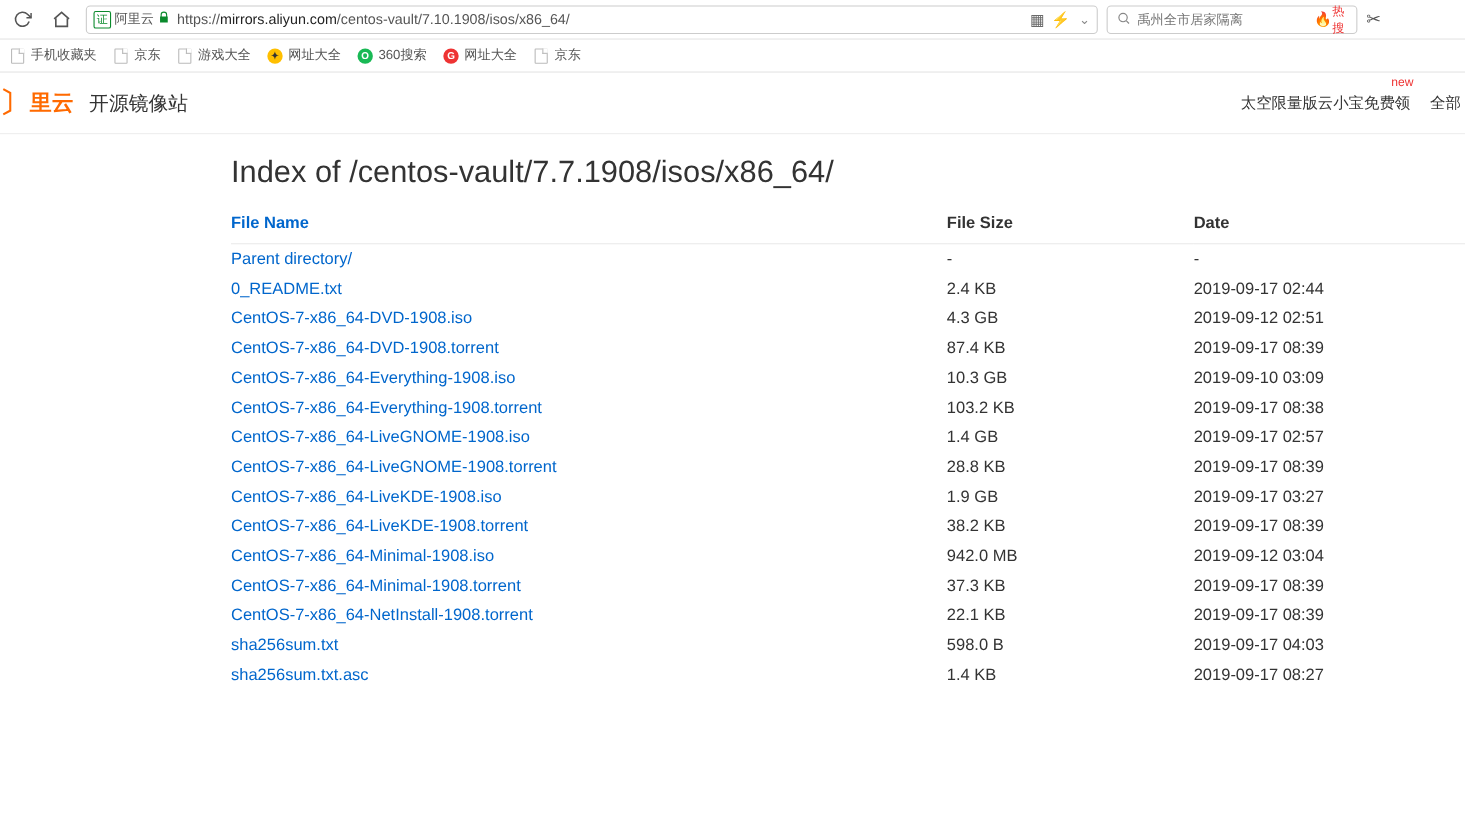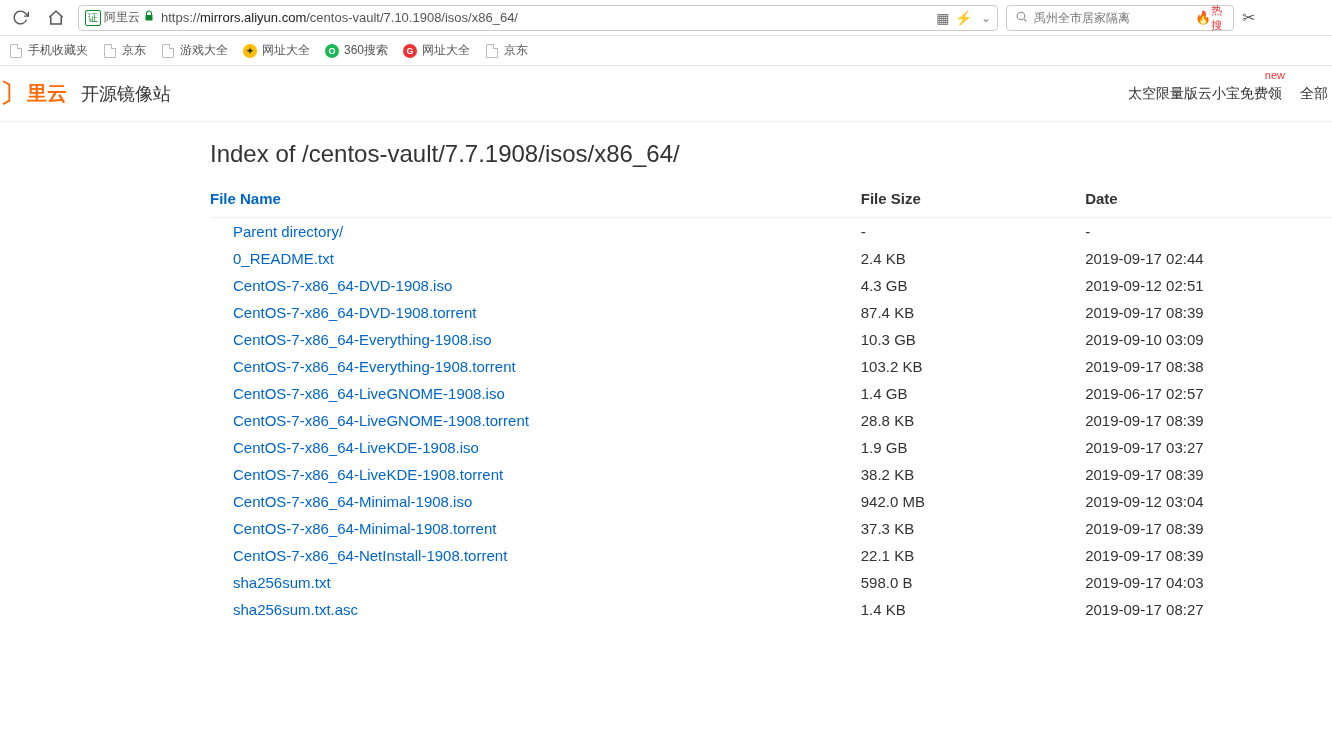--- a/index.html
+++ b/index.html
@@ -40,25 +40,25 @@
     .logo-block { display:flex; align-items:center; gap:14px; }
     .aliyun-logo { display:flex; align-items:center; gap:4px; color:#ff6a00; font-weight:600; font-size:20px; padding-left:0; }
     .aliyun-logo .bracket { color:#ff6a00; font-size:26px; letter-spacing:-3px; }
     .site-title { font-size:18px; color:#333; font-weight:500; }
     .header-right { margin-left:auto; display:flex; align-items:flex-end; gap:18px; font-size:14px; color:#333; padding-right:4px; }
     .promo-link { position:relative; }
     .promo-link .new-tag { position:absolute; top:-16px; right:-3px; color:#e33; font-size:11px; }
 
     
     .listing { max-width: 1140px; margin: 18px auto 0 210px; }
-    .listing h1 { font-size:24px; font-weight:500; color:#333; margin-bottom:14px; }
+    .listing h1 { font-size:28px; font-weight:500; color:#333; margin-bottom:14px; }
     table.files { width:100%; border-collapse:collapse; font-size:15px; }
     table.files th { text-align:left; color:#06c; font-weight:700; padding:8px 0 10px 0; border-bottom:1px solid #eee; }
     table.files td { padding:5px 0; vertical-align:top; }
-    table.files td.fname a { color:#06c; text-decoration:none;margin-left:23px; }
+    table.files td.fname a { color:#06c; text-decoration:none; }
     table.files td.fsize, table.files td.fdate, table.files th.fsize, table.files th.fdate { color:#333; }
     .col-name { width:58%;margin-left:36px; }
     .col-size { width:20%; }
     .col-date { width:22%; }
     table.files td.fsize, table.files td.fdate { color:#333; }
   </style>
 </head>
 <body>
 
 <div class="browser-toolbar">
@@ -211,21 +211,21 @@
           <td class="fdate">2019-09-10 03:09</td>
         </tr>
         <tr>
           <td class="fname"><a href="#">CentOS-7-x86_64-Everything-1908.torrent</a></td>
           <td class="fsize">103.2 KB</td>
           <td class="fdate">2019-09-17 08:38</td>
         </tr>
         <tr>
           <td class="fname"><a href="#">CentOS-7-x86_64-LiveGNOME-1908.iso</a></td>
           <td class="fsize">1.4 GB</td>
-          <td class="fdate">2019-06-17 02:57</td>
+          <td class="fdate">2019-09-17 02:57</td>
         </tr>
         <tr>
           <td class="fname"><a href="#">CentOS-7-x86_64-LiveGNOME-1908.torrent</a></td>
           <td class="fsize">28.8 KB</td>
           <td class="fdate">2019-09-17 08:39</td>
         </tr>
         <tr>
           <td class="fname"><a href="#">CentOS-7-x86_64-LiveKDE-1908.iso</a></td>
           <td class="fsize">1.9 GB</td>
           <td class="fdate">2019-09-17 03:27</td>

